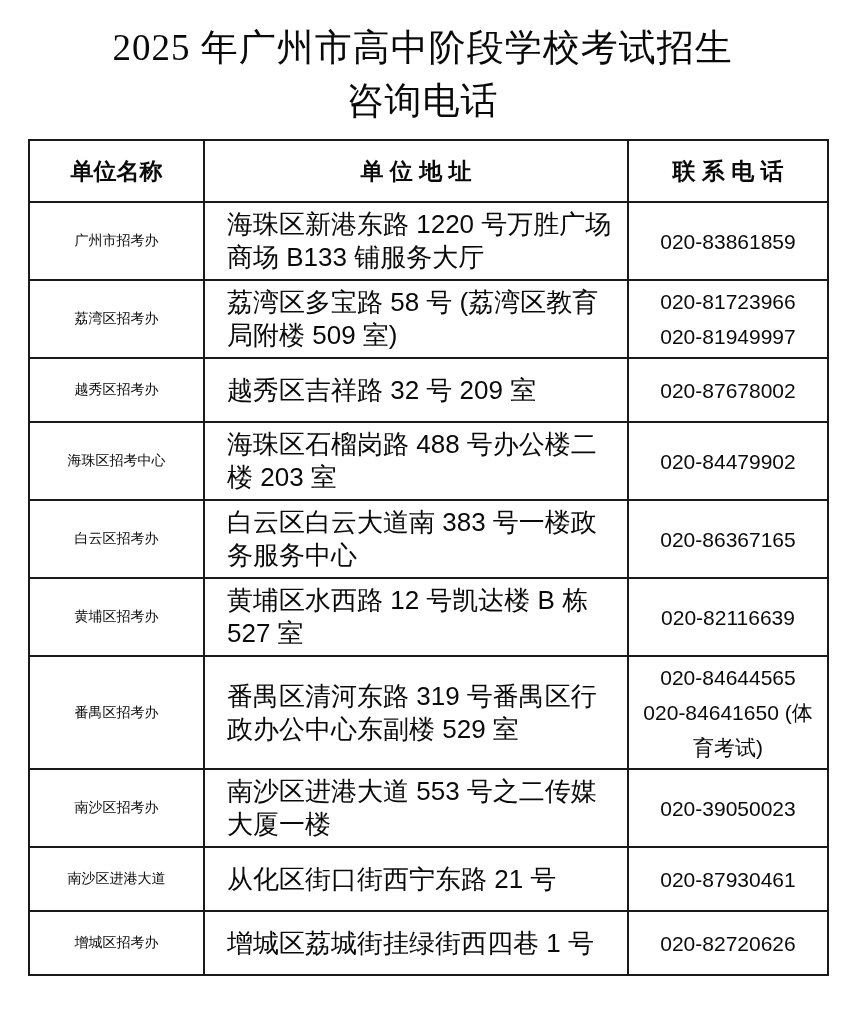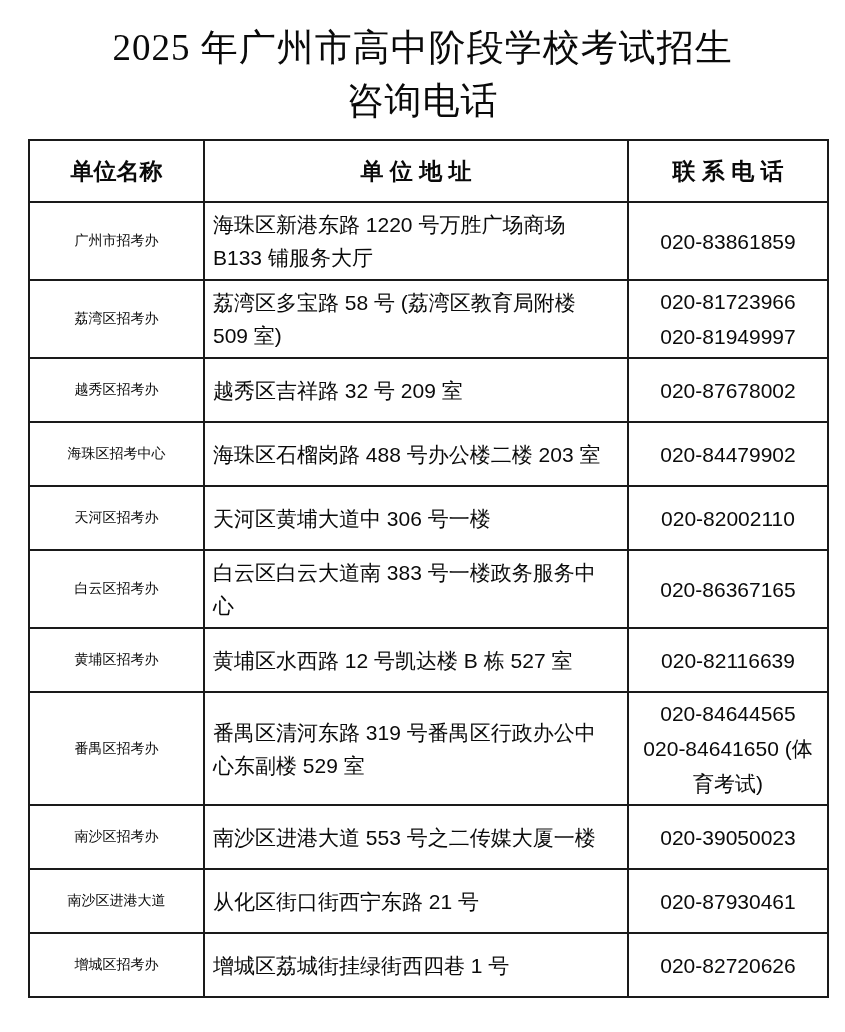--- a/index.html
+++ b/index.html
@@ -51,23 +51,23 @@
     white-space: pre;
   }
   tr.body-row { height: 64px; }
   tr.body-row.tall { height: 100px; }
   td.c-name {
     text-align: center;
     font-size: 14px;
   }
   td.c-addr {
     text-align: left;
-    font-size: 21px;
+    font-size: 26px;
     line-height: 33px;
-    padding: 5px 12px 5px 8px;
+    padding: 5px 12px 5px 22px;
   }
   td.c-phone {
     text-align: center;
     font-size: 21px;
     line-height: 35px;
     padding: 3px 12px;
   }
 </style>
 </head>
 <body>
@@ -118,27 +118,20 @@
       </tr>
 
       <tr class="body-row">
         <td class="c-name">海珠区招考中心</td>
         <td class="c-addr">海珠区石榴岗路 488 号办公楼二楼 203 室</td>
         <td class="c-phone">
           <div>020-84479902</div>
         </td>
       </tr>
 
-      <tr class="body-row">
-        <td class="c-name">天河区招考办</td>
-        <td class="c-addr">天河区黄埔大道中 306 号一楼</td>
-        <td class="c-phone">
-          <div>020-82002110</div>
-        </td>
-      </tr>
 
       <tr class="body-row">
         <td class="c-name">白云区招考办</td>
         <td class="c-addr">白云区白云大道南 383 号一楼政务服务中心</td>
         <td class="c-phone">
           <div>020-86367165</div>
         </td>
       </tr>
 
       <tr class="body-row">

